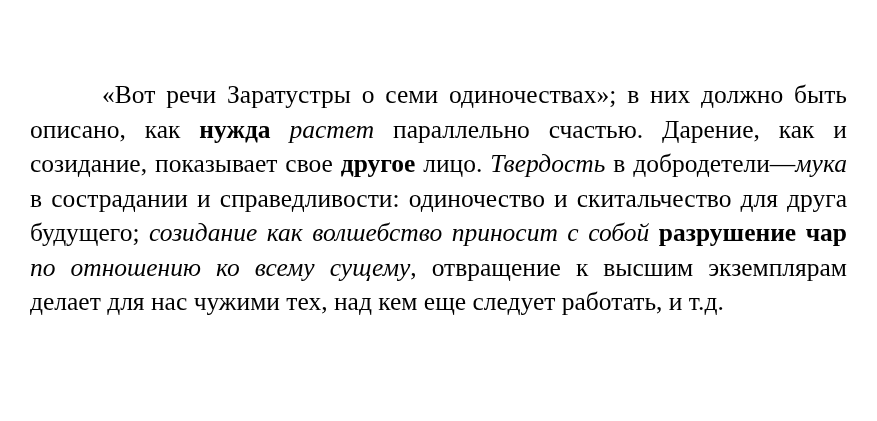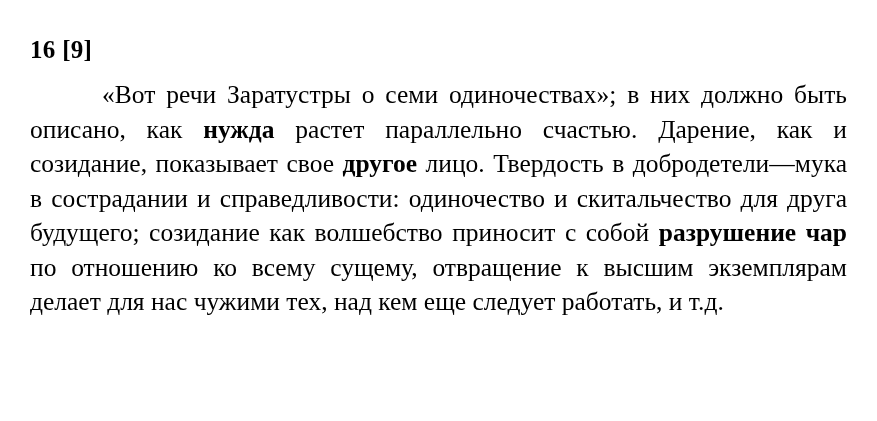--- a/index.html
+++ b/index.html
@@ -44,26 +44,26 @@
   }
   .body-text .indent {
     display: inline-block;
     width: 72px;
   }
   .b {
     font-weight: 700;
     margin-top: 32px;
   }
   .i {
+    font-style: italic;
   }
 </style>
 </head>
 <body>
 
 <div class="page">
 
-  <div class="fragment-number">16 [9]</div>
 
   <div class="body-text">
     <span class="indent"></span><span id="paragraph-runs"><span>«Вот речи Заратустры о семи одиночествах»; в них должно быть описано, как </span><span class="b">нужда</span><span> </span><span class="i">растет</span><span> параллельно счастью. Дарение, как и созидание, показывает свое </span><span class="b">другое</span><span> лицо. </span><span class="i">Твердость</span><span> в добродетели—</span><span class="i">мука</span><span> в сострадании и справедливости: одиночество и скитальчество для друга будущего; </span><span class="i">созидание как волшебство приносит с собой </span><span class="b">разрушение чар</span><span class="i"> по отношению ко всему сущему</span><span>, отвращение к высшим экземплярам делает для нас чужими тех, над кем еще следует работать, и т.д.</span></span>
   </div>
 
 </div>
 
 </body></html>

